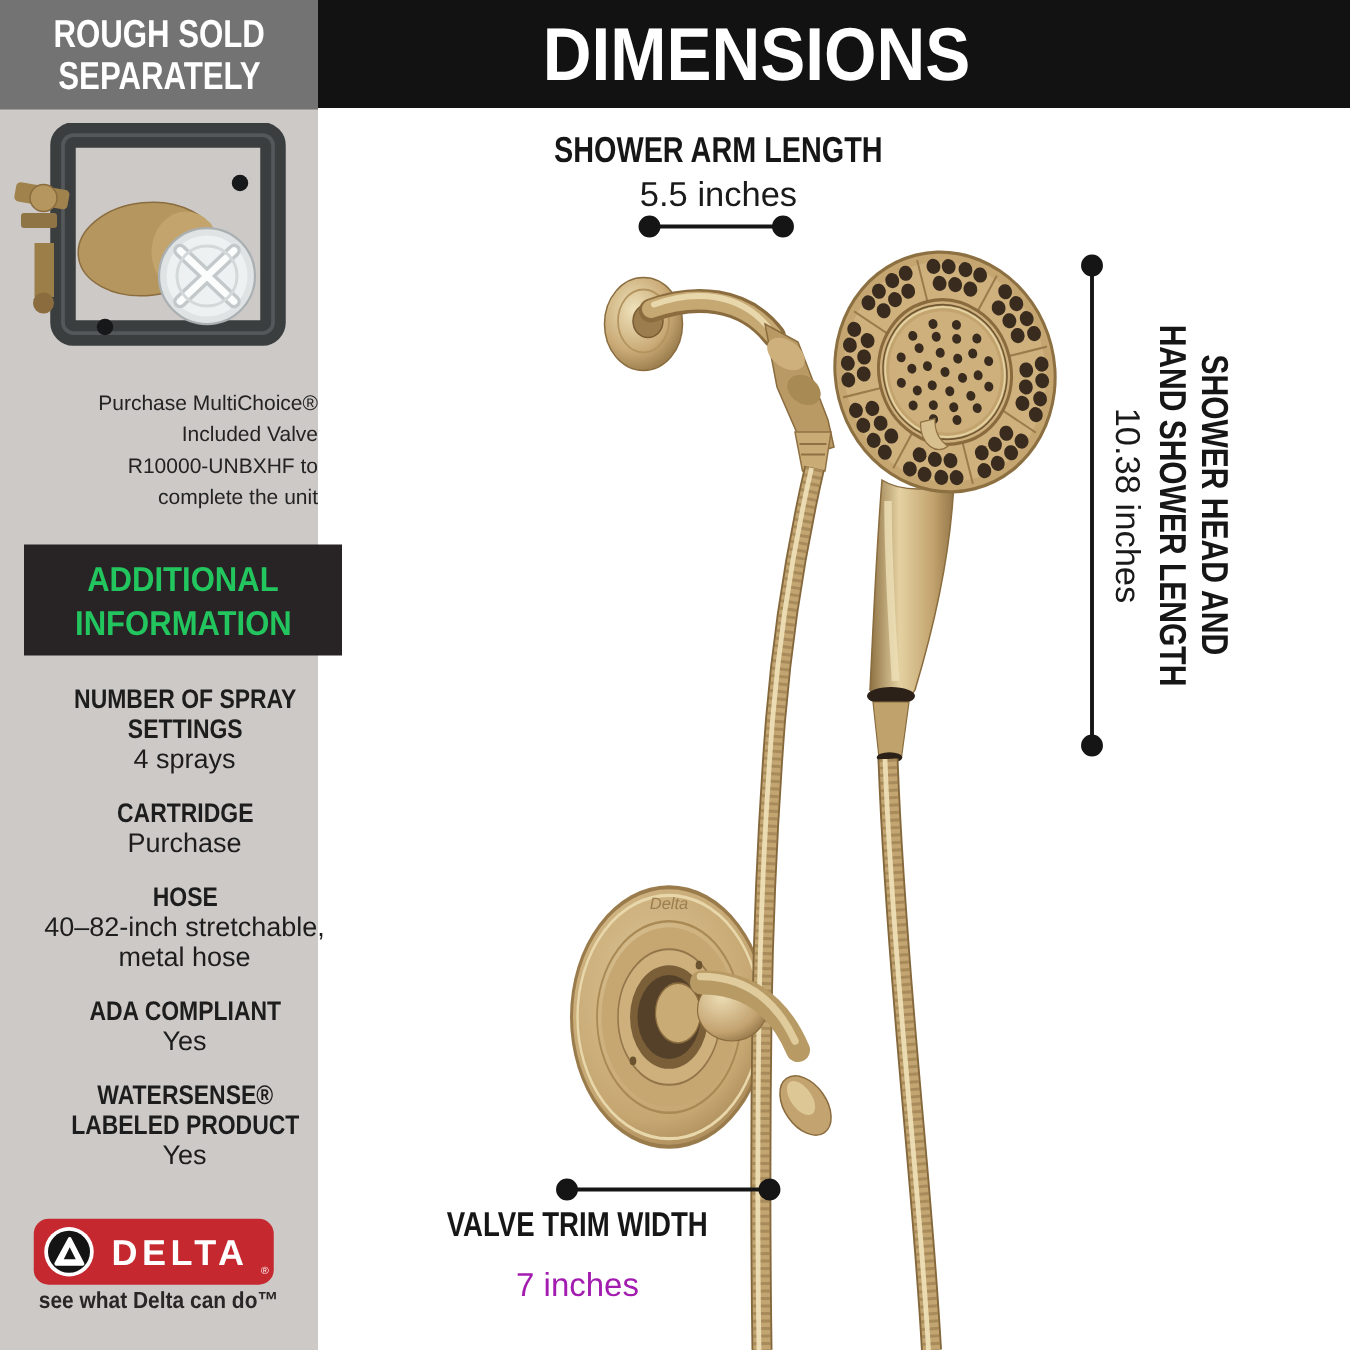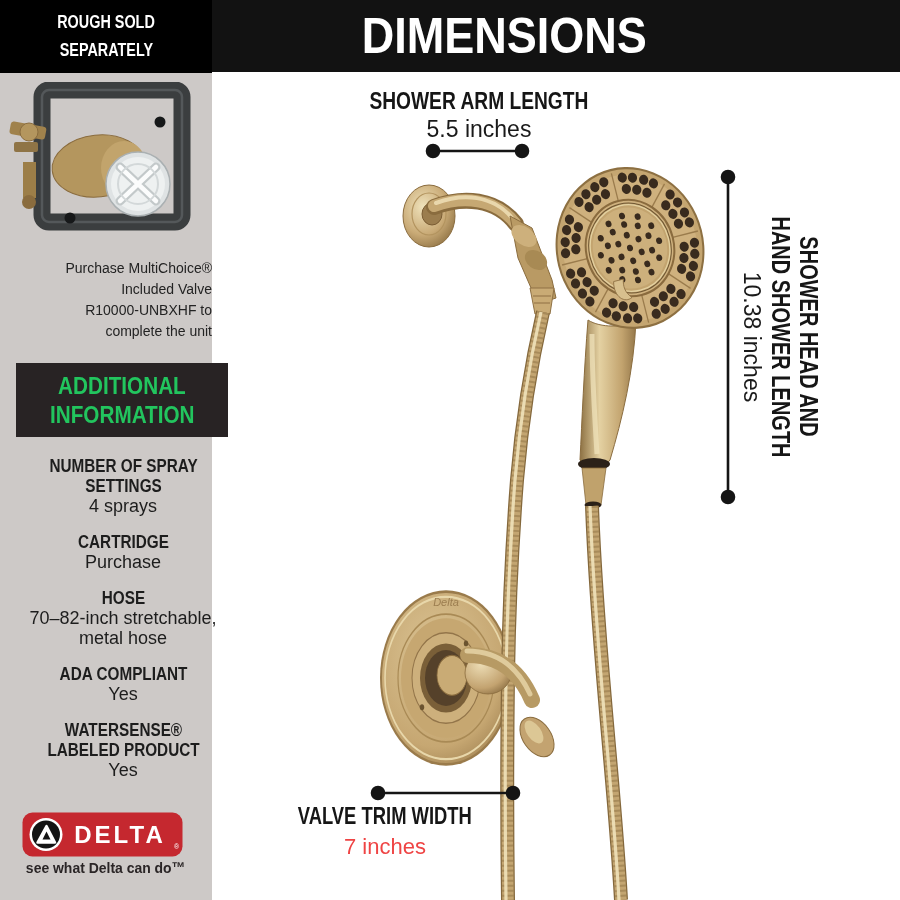--- a/index.html
+++ b/index.html
@@ -3,22 +3,22 @@
 <meta charset="utf-8">
 <style>
   html,body{margin:0;padding:0;background:#ffffff;}
   #page{position:relative;width:900px;height:900px;overflow:hidden;background:#ffffff;
         font-family:"Liberation Sans",sans-serif;-webkit-font-smoothing:antialiased;}
   
   #art{position:absolute;left:0;top:0;z-index:1;}
   .txt{position:absolute;z-index:3;}
   
   #sidebar{position:absolute;left:0;top:0;width:212px;height:900px;background:#cdc9c7;z-index:2;}
-  #rough-banner{position:absolute;left:0;top:0;width:212px;height:73px;background:#000000;
-                color:#fff;font-weight:bold;font-size:18px;line-height:28px;text-align:center;padding-top:8px;box-sizing:border-box;}
+  #rough-banner{position:absolute;left:0;top:0;width:212px;height:73px;background:#737373;
+                color:#fff;font-weight:bold;font-size:26px;line-height:28px;text-align:center;padding-top:8px;box-sizing:border-box;}
   .cx{display:inline-block;transform:scaleX(.8);transform-origin:50% 50%;white-space:nowrap;}
   .cx9{display:inline-block;transform:scaleX(.9);transform-origin:50% 50%;white-space:nowrap;}
   #valve-photo{position:absolute;left:8px;top:82px;}
   #purchase-note{left:0;top:258px;width:212px;text-align:right;color:#232323;font-size:14px;line-height:21px;}
   #additional-banner{position:absolute;left:16px;top:363px;width:212px;height:74px;background:#282324;
                      color:#22c55e;font-weight:bold;font-size:23px;line-height:29px;text-align:center;padding-top:9px;box-sizing:border-box;z-index:3;}
   #specs{position:absolute;left:0;top:456px;width:246px;z-index:3;}
   .spec{margin-bottom:16px;text-align:center;color:#1d1d1d;}
   .spec-label{font-weight:bold;font-size:18px;line-height:20px;width:205px;margin:0 auto;
               transform:scaleX(.85);transform-origin:50% 0;}
@@ -29,21 +29,21 @@
   #title-bar{position:absolute;left:212px;top:0;width:688px;height:72px;background:#121212;z-index:2;
              display:flex;align-items:center;justify-content:center;}
   #title-bar span{color:#ffffff;font-weight:bold;font-size:50px;letter-spacing:0;position:relative;left:-52px;
                   transform:scaleX(.9);transform-origin:50% 50%;white-space:nowrap;display:inline-block;}
   .dim-label{font-weight:bold;color:#161616;}
   #arm-dim{left:334px;top:88px;width:290px;text-align:center;}
   #arm-dim .dim-label{font-size:24px;line-height:26px;}
   #arm-dim .dim-value{font-size:23px;line-height:26px;color:#1a1a1a;margin-top:2px;}
   #valve-dim{left:260px;top:804px;width:250px;text-align:center;}
   #valve-dim .dim-label{font-size:23px;line-height:25px;}
-  #valve-dim .dim-value{font-size:22px;line-height:25px;color:#ef4444;margin-top:5px;}
+  #valve-dim .dim-value{font-size:22px;line-height:25px;color:#a21caf;margin-top:15px;}
   #head-dim{left:781px;top:337px;width:auto;text-align:center;transform:translate(-50%,-50%) rotate(90deg);white-space:nowrap;}
   #head-dim .dim-label{font-size:25px;line-height:28px;}
   #head-dim .dim-value{font-size:23px;line-height:26px;color:#1a1a1a;margin-top:2px;}
 </style>
 </head>
 <body>
 
 <div id="page">
 
   <svg id="art" width="900" height="900" viewBox="0 0 900 900">
@@ -264,21 +264,21 @@
       <div class="spec">
         <div class="spec-label">NUMBER OF SPRAY SETTINGS</div>
         <div class="spec-value">4 sprays</div>
       </div>
       <div class="spec">
         <div class="spec-label">CARTRIDGE</div>
         <div class="spec-value">Purchase</div>
       </div>
       <div class="spec">
         <div class="spec-label">HOSE</div>
-        <div class="spec-value">70–82-inch stretchable, metal hose</div>
+        <div class="spec-value">40–82-inch stretchable, metal hose</div>
       </div>
       <div class="spec">
         <div class="spec-label">ADA COMPLIANT</div>
         <div class="spec-value">Yes</div>
       </div>
       <div class="spec">
         <div class="spec-label">WATERSENSE® LABELED PRODUCT</div>
         <div class="spec-value">Yes</div>
       </div>
     </div>

